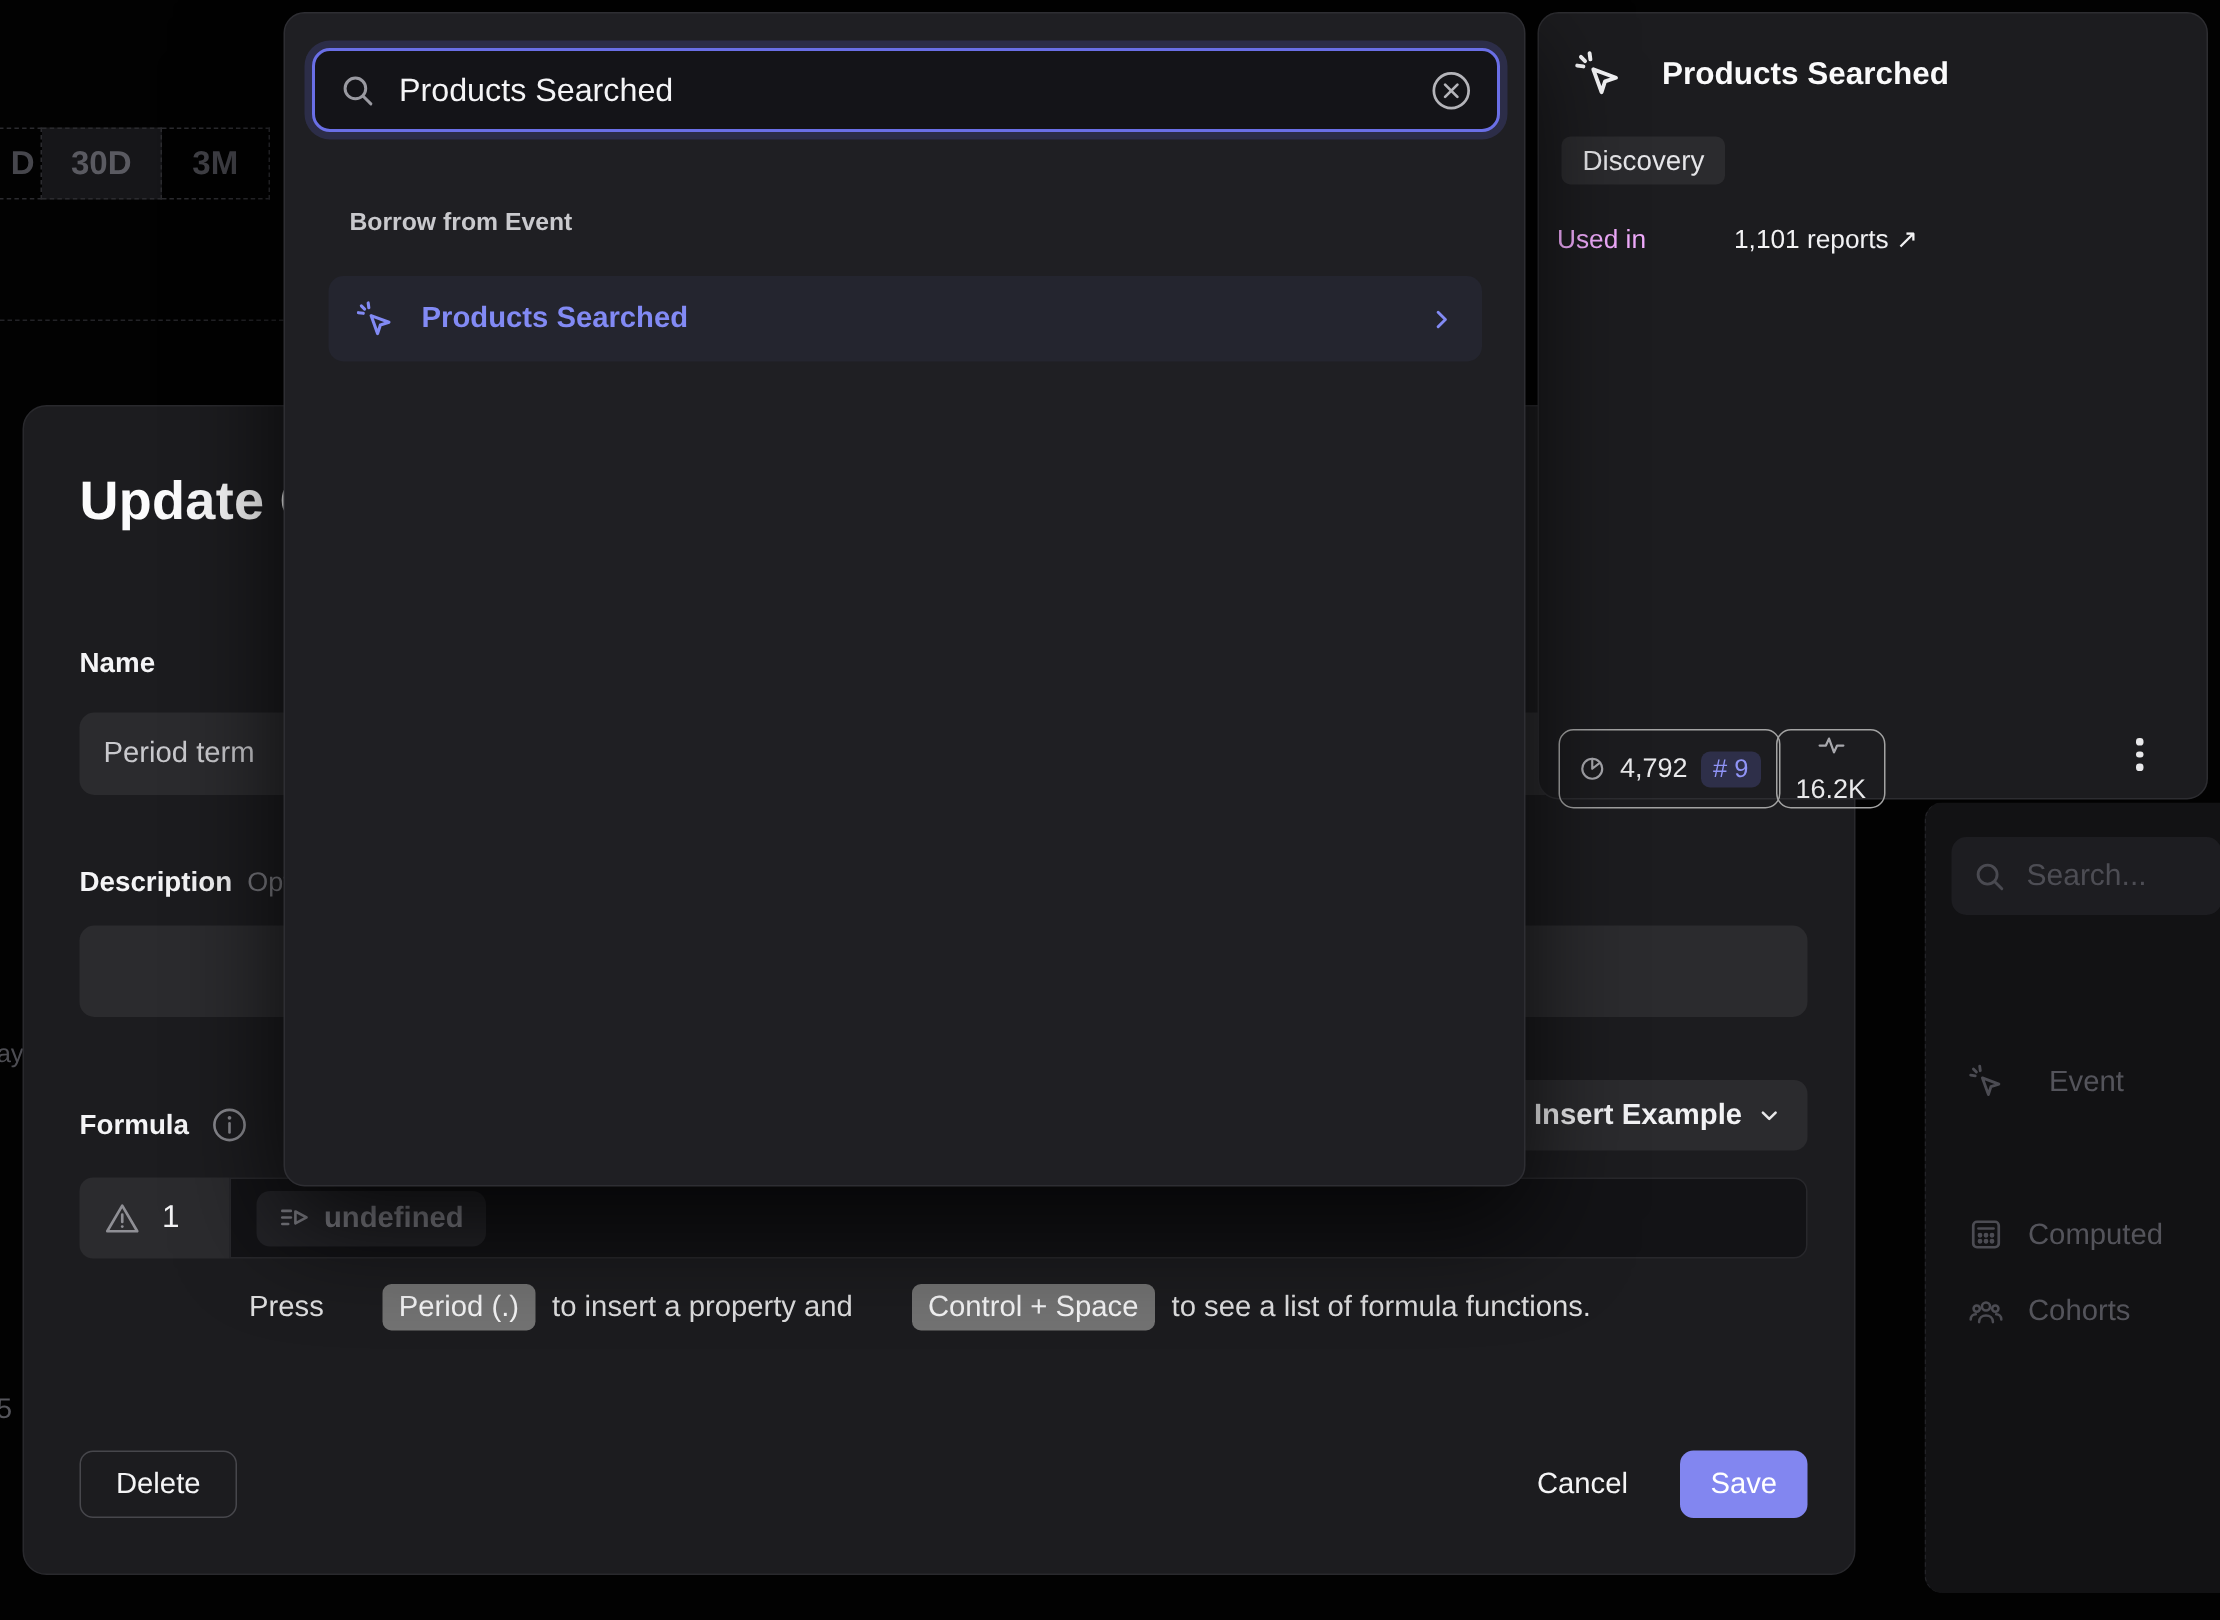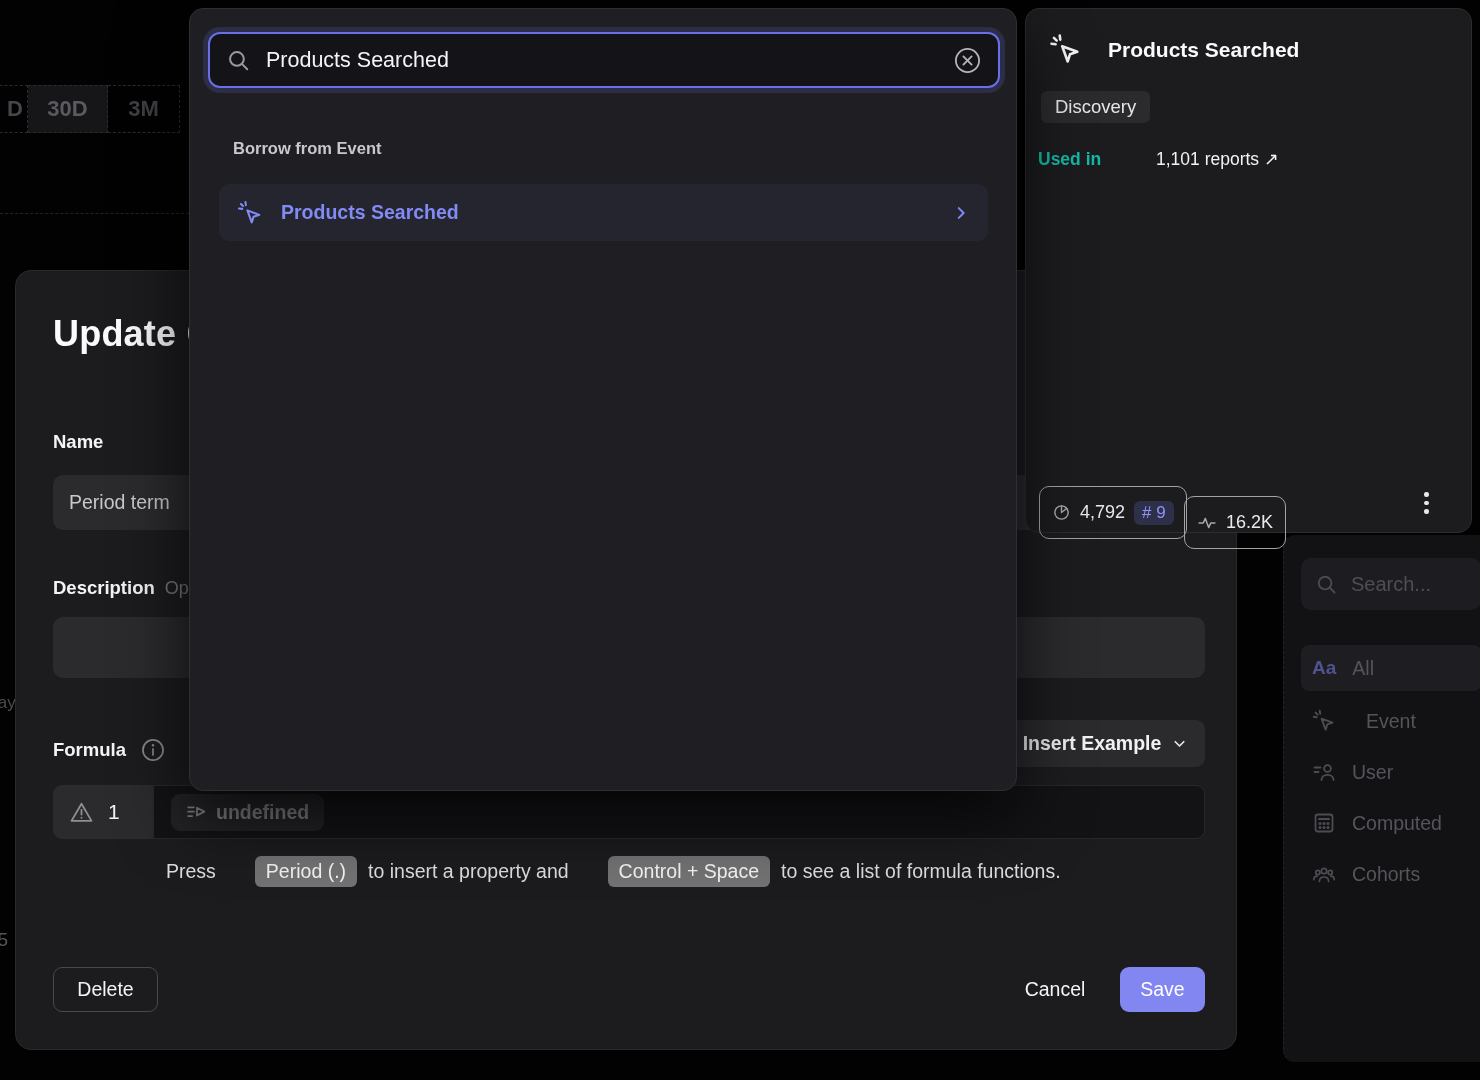--- a/index.html
+++ b/index.html
@@ -61,21 +61,21 @@
   .result-row .label { flex:1; font-size:19.5px; font-weight:700; color:#828af4; }
 
   
   .event-card { left:1025px; top:8px; width:447px; height:525px; background:#1c1c1f;
                 border:1px solid #2d2d31; border-radius:14px; z-index:25; }
   .card-head { left:23px; top:24px; display:flex; align-items:center; gap:26px; }
   .card-title { font-size:21px; font-weight:700; color:#fafafb; }
   .badge { left:15px; top:82px; background:#2b2b2e; border-radius:6px; padding:5px 14px;
            font-size:18.5px; color:#e6e6e9; display:inline-block; }
   .usedin-row { left:12px; top:140px; display:flex; font-size:17.5px; }
-  .usedin-label { color:#14b8a6; width:118px;font-weight:bold; }
+  .usedin-label { color:#f0abfc; width:118px; }
   .usedin-value { color:#f2f2f4; cursor:pointer; }
   .stat-pill { height:53px; border:1px solid #a3a3a3; border-radius:10px; display:flex;
                align-items:center; gap:9px; padding:0 12px; font-size:18px; color:#e9e9eb; }
   .rank-chip { background:#2e2f49; color:#9094f7; border-radius:6px; padding:2px 8px; font-size:17px; }
   .kebab { display:flex; flex-direction:column; gap:4px; align-items:center; cursor:pointer; }
   .kebab i { width:4.5px; height:4.5px; border-radius:50%; background:#e8e8ea; }
 
   
   .sidebar { left:1283px; top:535px; width:197px; height:527px; background:#121214;
              border-left:1px dashed #232327; border-radius:12px 0 0 12px; z-index:5; }
@@ -200,21 +200,21 @@
       <span class="icon">
         <svg width="19" height="19" viewBox="0 0 24 24" fill="none" stroke="#a8a8ad" stroke-width="1.8" stroke-linecap="round">
           <circle cx="12" cy="12" r="8.4"></circle>
           <path d="M12 12 V3.6 M12 12 L18.6 6.8"></path>
         </svg>
       </span>
       <span>4,792</span>
       <span class="rank-chip"># 9</span>
     </div>
 
-    <div class="abs stat-pill" style="left:158px; top:487px;">
+    <div class="abs stat-pill" style="left:158px; top:477px;flex-direction:column;">
       <span class="icon">
         <svg width="20" height="20" viewBox="0 0 24 24" fill="none" stroke="#a8a8ad" stroke-width="1.8" stroke-linecap="round" stroke-linejoin="round">
           <polyline points="2.5,12 7.5,12 10,6.5 14,17.5 16.5,12 21.5,12"></polyline>
         </svg>
       </span>
       <span>16.2K</span>
     </div>
 
     <div class="abs kebab" style="left:398px; top:483px;">
       <i></i>
@@ -265,48 +265,33 @@
     <div class="abs sb-search">
       <span class="icon">
         <svg width="23" height="23" viewBox="0 0 24 24" fill="none" stroke="#4a4a51" stroke-width="2" stroke-linecap="round">
           <circle cx="10.5" cy="10.5" r="6.6"></circle>
           <line x1="15.5" y1="15.5" x2="20.4" y2="20.4"></line>
         </svg>
       </span>
       <span>Search...</span>
     </div>
 
-    <div class="abs sb-item active" style="top:110px;">
-      <span class="aa">Aa</span>
-      <span>All</span>
-    </div>
 
     <div class="abs sb-item" style="top:163px;gap:30px;">
       <span class="icon">
         <svg width="24" height="24" viewBox="0 0 24 24" fill="none" stroke="#4c4c53" stroke-width="1.9" stroke-linecap="round" stroke-linejoin="round">
           <path d="M9.6 9.6 L20.6 13.7 L15.3 15.4 L13.6 20.7 Z"></path>
           <line x1="7.8" y1="1.8" x2="8.2" y2="4.8"></line>
           <line x1="1.8" y1="7.8" x2="4.8" y2="8.2"></line>
           <line x1="3.6" y1="3.6" x2="5.6" y2="5.6"></line>
         </svg>
       </span>
       <span>Event</span>
     </div>
 
-    <div class="abs sb-item" style="top:214px;">
-      <span class="icon">
-        <svg width="24" height="24" viewBox="0 0 24 24" fill="none" stroke="#4c4c53" stroke-width="1.8" stroke-linecap="round" stroke-linejoin="round">
-          <line x1="2.5" y1="7.5" x2="8.5" y2="7.5"></line>
-          <line x1="2.5" y1="12" x2="6.5" y2="12"></line>
-          <circle cx="15.5" cy="8.5" r="3.4"></circle>
-          <path d="M9.5 20 c0-3.2 2.6-5.2 6-5.2 s6 2 6 5.2"></path>
-        </svg>
-      </span>
-      <span>User</span>
-    </div>
 
     <div class="abs sb-item" style="top:265px;">
       <span class="icon">
         <svg width="24" height="24" viewBox="0 0 24 24" fill="none" stroke="#4c4c53" stroke-width="1.8" stroke-linecap="round" stroke-linejoin="round">
           <rect x="3.5" y="3.5" width="17" height="17" rx="2.5"></rect>
           <line x1="7" y1="8" x2="17" y2="8"></line>
           <circle cx="8" cy="12.5" r="0.7" fill="#4c4c53"></circle>
             <circle cx="12" cy="12.5" r="0.7" fill="#4c4c53"></circle>
           <circle cx="16" cy="12.5" r="0.7" fill="#4c4c53"></circle>
             <circle cx="8" cy="16.5" r="0.7" fill="#4c4c53"></circle>

